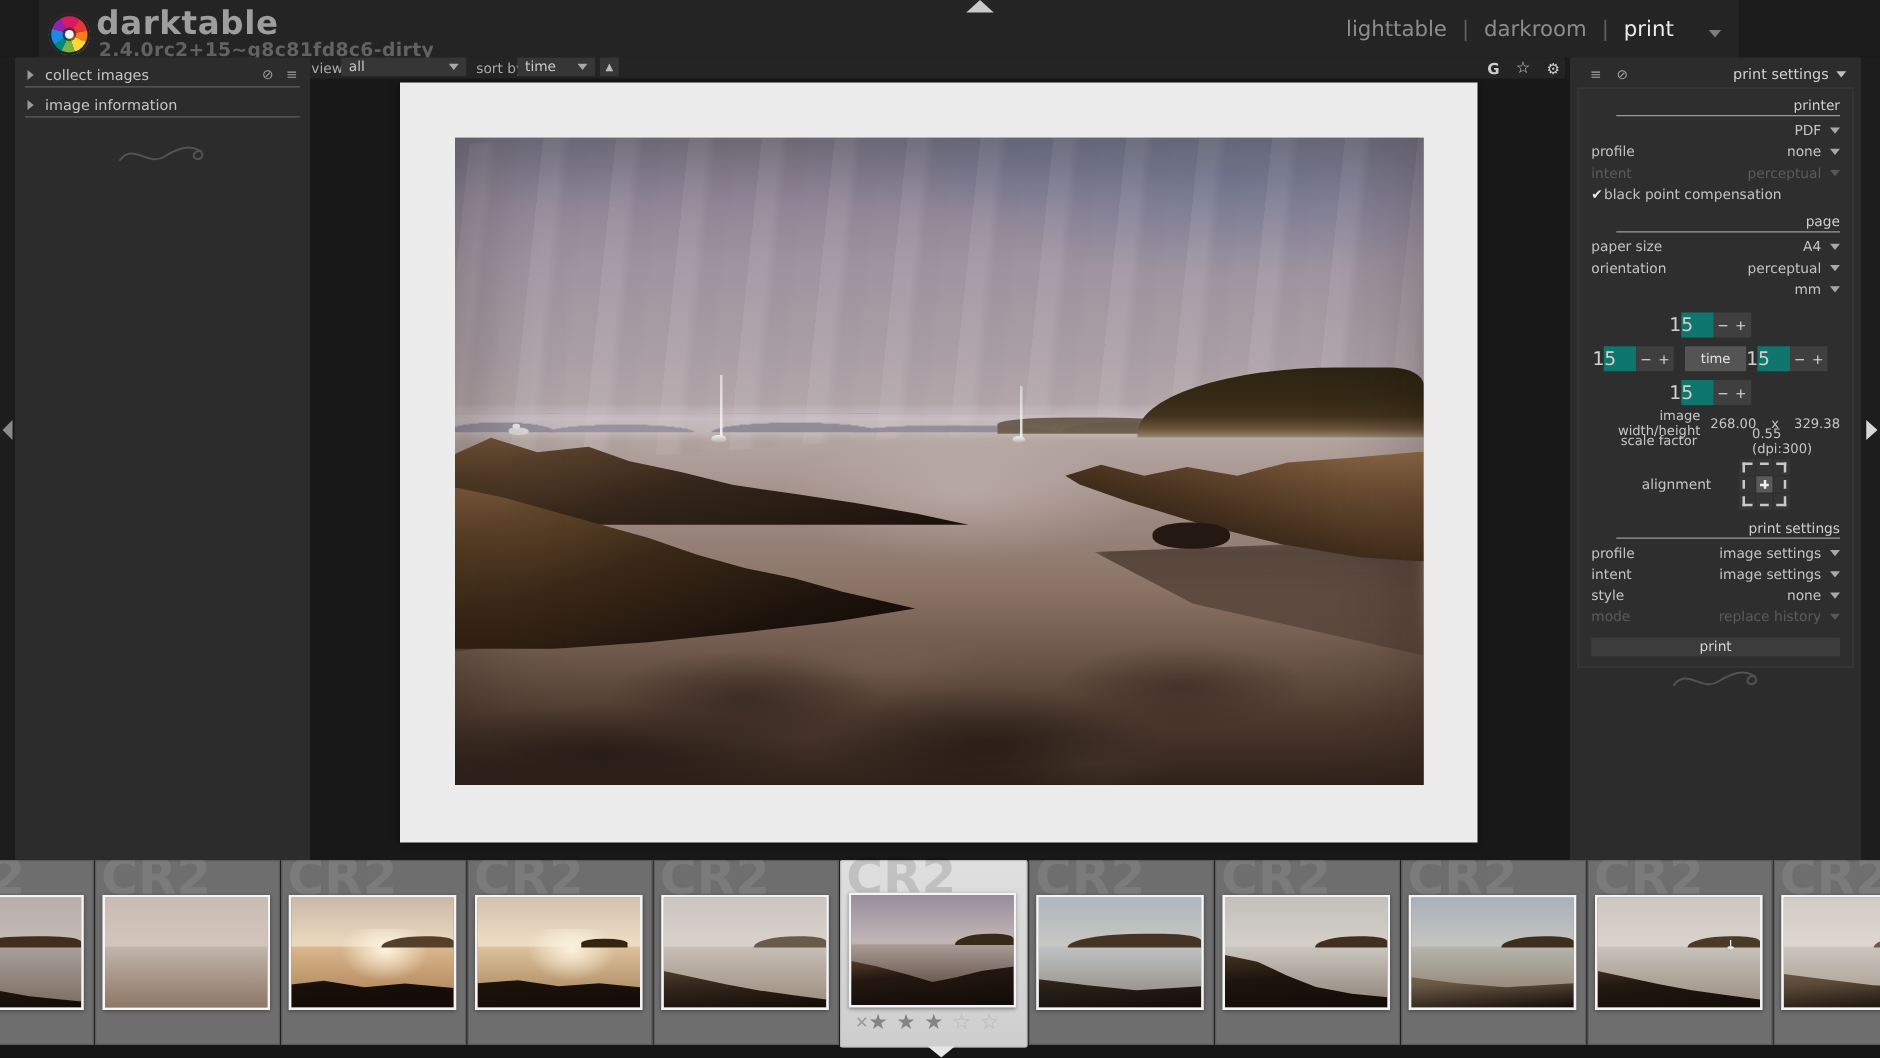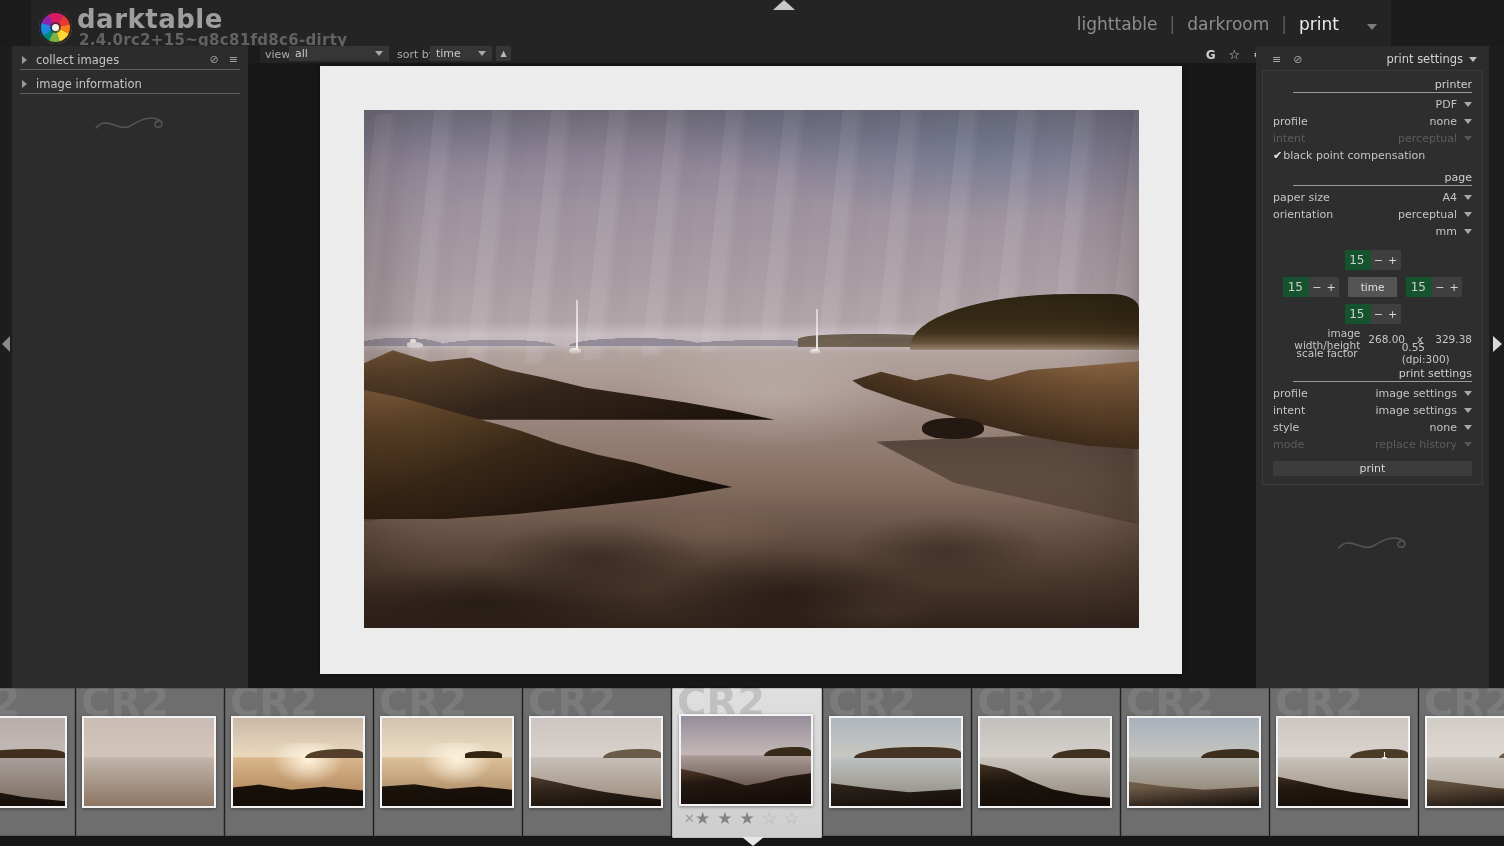--- a/index.html
+++ b/index.html
@@ -18,21 +18,21 @@
   #app-title{position:absolute;left:46px;top:4px;font-size:26px;font-weight:bold;color:#9e9e9e;letter-spacing:.5px;}
   #app-version{position:absolute;left:48px;top:31px;font-size:15px;font-weight:bold;color:#626262;letter-spacing:.3px;}
   #views{position:absolute;right:52px;top:14px;font-size:17px;color:#8d8d8d;display:flex;gap:12px;align-items:center;}
   #views .active{color:#ececec;}
   #views .sep{color:#5f5f5f;}
   .tri{width:0;height:0;display:inline-block;}
   #win-caret{position:absolute;right:14px;top:24px;border-left:5px solid transparent;border-right:5px solid transparent;border-top:6px solid #7d7d7d;}
   #collapse-top{position:absolute;left:742px;top:0;border-left:11px solid transparent;border-right:11px solid transparent;border-bottom:10px solid #c9c9c9;}
 
   
-  #view-bar{position:absolute;left:260px;top:46px;width:1008px;height:17px;background:#242424;font-size:11px;}
+  #view-bar{position:absolute;left:244px;top:46px;width:1008px;height:17px;background:#242424;font-size:11px;}
   #view-bar .lbl{position:absolute;top:2px;color:#ababab;}
   .ddbox{position:absolute;top:0;height:15px;background:#363636;color:#c9c9c9;display:flex;align-items:center;
          padding:0 6px;box-sizing:border-box;font-size:11px;}
   .ddbox .caret{margin-left:auto;border-left:4px solid transparent;border-right:4px solid transparent;border-top:5px solid #aaاء;}
   .caret{display:inline-block;width:0;height:0;border-left:4px solid transparent;border-right:4px solid transparent;border-top:5px solid #a8a8a8;}
   #sort-asc{position:absolute;left:236px;top:0;width:15px;height:15px;background:#363636;color:#b9b9b9;
             font-size:8px;display:flex;align-items:center;justify-content:center;}
   #hdr-icons{position:absolute;right:4px;top:0;display:flex;gap:13px;align-items:center;height:17px;color:#cfcfcf;}
   #hdr-icons .g{font-weight:bold;font-size:12px;}
   #hdr-icons .st{font-size:13px;}
@@ -123,21 +123,21 @@
           border-bottom:1px solid #9a9a9a;color:#d0d0d0;padding-bottom:1px;}
   .rp-row{display:flex;justify-content:flex-start;align-items:center;height:17px;padding:0 10px;color:#c4c4c4;}
   .rp-row .val{margin-left:auto;display:flex;align-items:center;}
   .rp-row .caret{margin-left:7px;}
   .rp-row.disabled, .rp-row.disabled .val{color:#5c5c5c;}
   .rp-row.disabled .caret{border-top-color:#565656;}
   .chk{color:#eaeaea;font-size:11px;margin-right:1px;}
   .mg{display:flex;flex-direction:column;align-items:center;gap:7px;margin:10px 0 8px 0;}
   .mg-mid{display:flex;align-items:center;gap:9px;}
   .spin{display:flex;height:20px;}
-  .spin .sval{width:26px;background:#14532d;color:#d0d0d0;font-size:12px;display:flex;align-items:center;justify-content:flex-end;padding-right:6px;box-sizing:border-box;}
+  .spin .sval{width:26px;background:#0f766e;color:#d0d0d0;font-size:15px;display:flex;align-items:center;justify-content:flex-end;padding-right:16px;box-sizing:border-box;}
   .spin .btns{width:30px;background:#3f3f3f;color:#d8d8d8;display:flex;align-items:center;justify-content:center;gap:5px;font-size:11px;}
   .spin .btns span{cursor:default;}
   #lock-btn{width:49px;height:20px;background:#545454;color:#e2e2e2;font-size:10.5px;display:flex;align-items:center;justify-content:center;border-radius:1px;}
   .kv{display:flex;align-items:center;height:14px;padding:0 10px;font-size:10.5px;color:#c6c6c6;}
   .kv .k{width:112px;text-align:right;padding-right:8px;}
   #align-row{display:flex;align-items:center;margin:7px 10px 4px 10px;}
   #align-row .k{width:96px;text-align:right;padding-right:22px;color:#c6c6c6;}
   .agrid{display:grid;grid-template-columns:repeat(3,13px);grid-auto-rows:13px;gap:1px;}
   .acell{position:relative;background:#353535;}
   .acell.sel{background:#5a5a5a;}
@@ -392,20 +392,34 @@
         <span class="k">image width/height</span>
         <span>268.00</span>
         <span style="margin:0 12px">x</span>
         <span>329.38</span>
       </div>
       <div class="kv">
         <span class="k" style="width:90px">scale factor</span>
         <span style="margin-left:36px">0.55 (dpi:300)</span>
       </div>
 
+      <div id="align-row">
+        <span class="k">alignment</span>
+        <div class="agrid">
+          <span class="acell a-tl"></span>
+          <span class="acell a-t"></span>
+          <span class="acell a-tr"></span>
+          <span class="acell a-l"></span>
+          <span class="acell a-c sel"></span>
+          <span class="acell a-r"></span>
+          <span class="acell a-bl"></span>
+          <span class="acell a-b"></span>
+          <span class="acell a-br"></span>
+        </div>
+      </div>
 
       <div class="rp-sec">
         <span>print settings</span>
       </div>
       <div class="rp-row">
         <span>profile</span>
         <span class="val">
           <span>image settings</span>
           <span class="caret"></span>
         </span>

